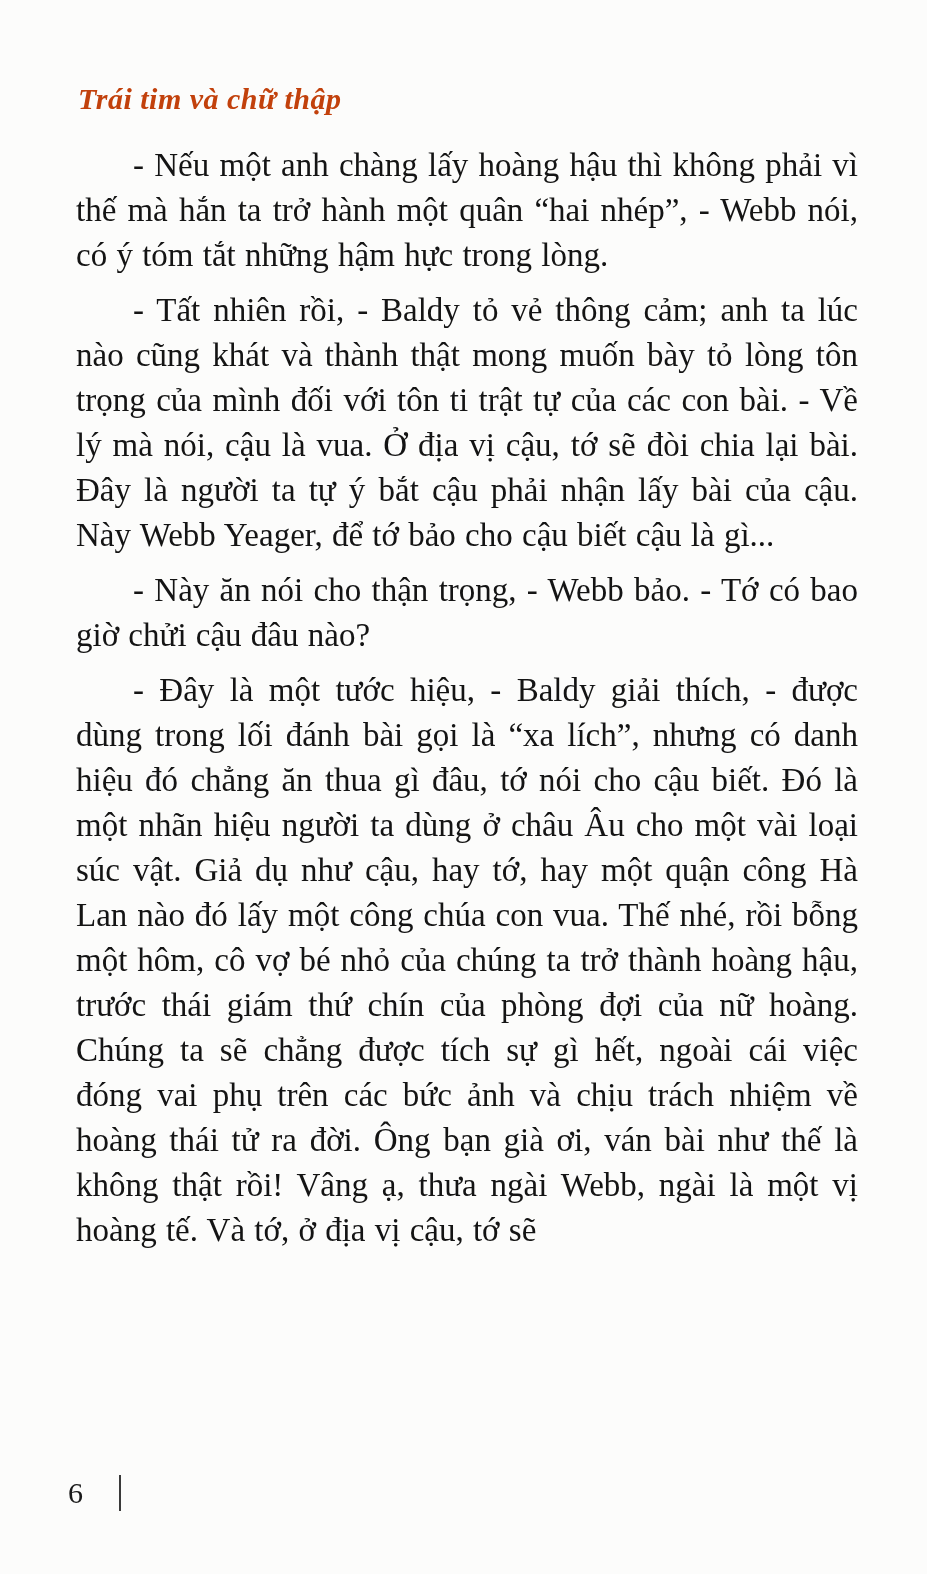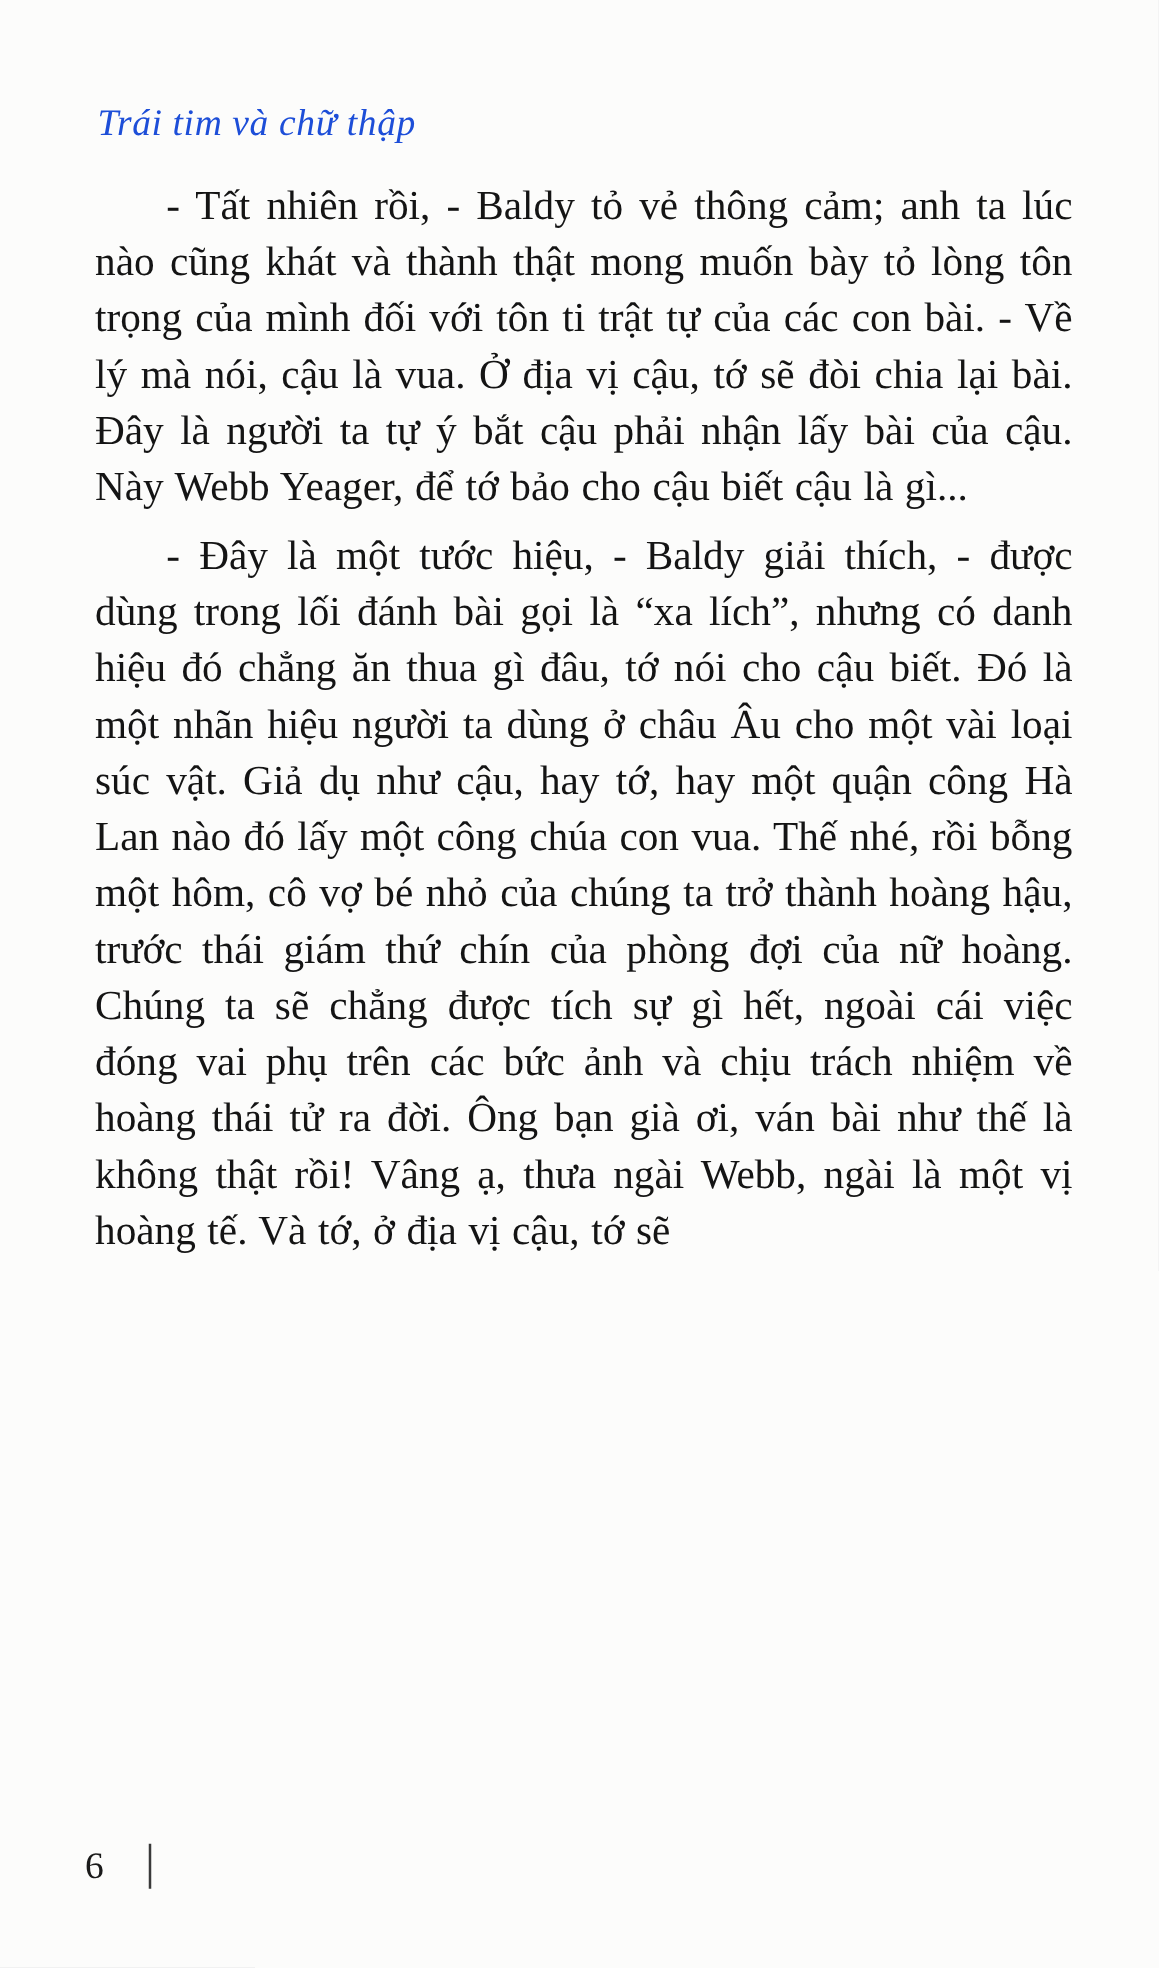--- a/index.html
+++ b/index.html
@@ -17,22 +17,23 @@
     color: #161616;
   }
   .running-header {
     position: absolute;
     left: 78px;
     top: 82px;
     font-style: italic;
     font-size: 30px;
     line-height: 34px;
     letter-spacing: 0.5px;
-    color: #1d4ed8;
+    color: #c2410c;
     white-space: nowrap;
+    font-weight: bold;
   }
   .body-text {
     position: absolute;
     left: 76px;
     top: 143px;
     width: 782px;
     font-size: 33px;
     line-height: 45px;
     text-align: justify;
     text-justify: inter-word;
@@ -62,21 +63,23 @@
     margin-left: 36px;
   }
 </style>
 </head>
 <body>
 
 <div class="page">
   <div class="running-header">Trái tim và chữ thập</div>
 
   <div class="body-text">
+      <p class="para">- Nếu một anh chàng lấy hoàng hậu thì không phải vì thế mà hắn ta trở hành một quân “hai nhép”, - Webb nói, có ý tóm tắt những hậm hực trong lòng.</p>
       <p class="para">- Tất nhiên rồi, - Baldy tỏ vẻ thông cảm; anh ta lúc nào cũng khát và thành thật mong muốn bày tỏ lòng tôn trọng của mình đối với tôn ti trật tự của các con bài. - Về lý mà nói, cậu là vua. Ở địa vị cậu, tớ sẽ đòi chia lại bài. Đây là người ta tự ý bắt cậu phải nhận lấy bài của cậu. Này Webb Yeager, để tớ bảo cho cậu biết cậu là gì...</p>
+      <p class="para">- Này ăn nói cho thận trọng, - Webb bảo. - Tớ có bao giờ chửi cậu đâu nào?</p>
       <p class="para">- Đây là một tước hiệu, - Baldy giải thích, - được dùng trong lối đánh bài gọi là “xa lích”, nhưng có danh hiệu đó chẳng ăn thua gì đâu, tớ nói cho cậu biết. Đó là một nhãn hiệu người ta dùng ở châu Âu cho một vài loại súc vật. Giả dụ như cậu, hay tớ, hay một quận công Hà Lan nào đó lấy một công chúa con vua. Thế nhé, rồi bỗng một hôm, cô vợ bé nhỏ của chúng ta trở thành hoàng hậu, trước thái giám thứ chín của phòng đợi của nữ hoàng. Chúng ta sẽ chẳng được tích sự gì hết, ngoài cái việc đóng vai phụ trên các bức ảnh và chịu trách nhiệm về hoàng thái tử ra đời. Ông bạn già ơi, ván bài như thế là không thật rồi! Vâng ạ, thưa ngài Webb, ngài là một vị hoàng tế. Và tớ, ở địa vị cậu, tớ sẽ</p>
     </div>
 
   <div class="footer">
     <span class="page-number">6</span>
     <span class="footer-divider"></span>
   </div>
 </div>
 
 </body></html>

